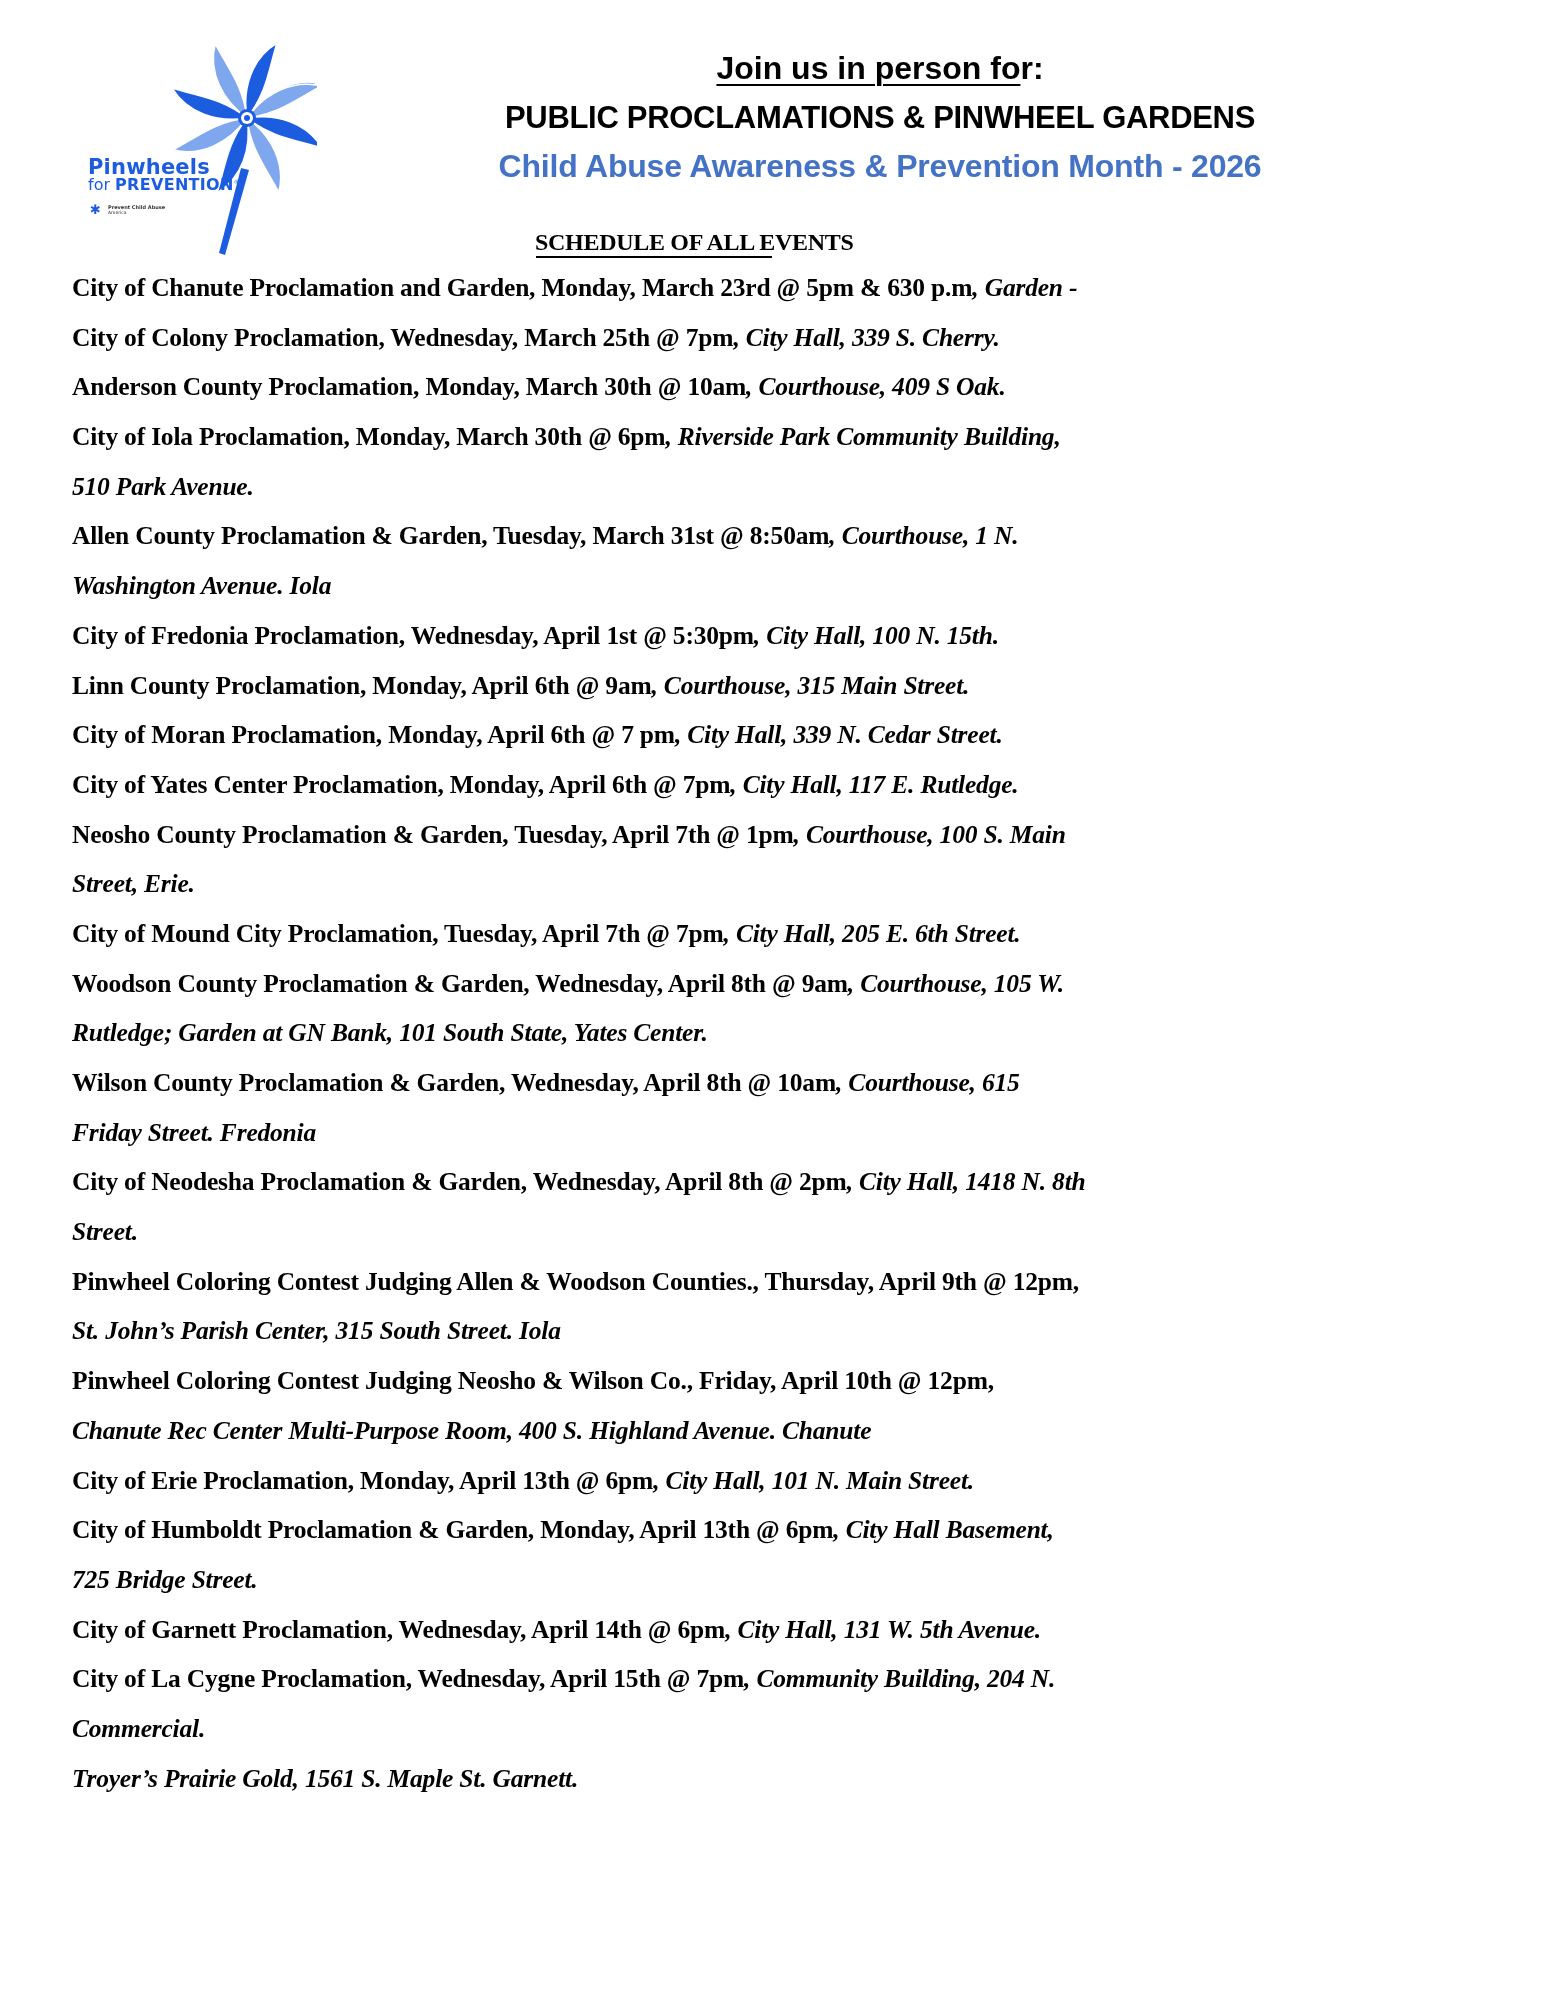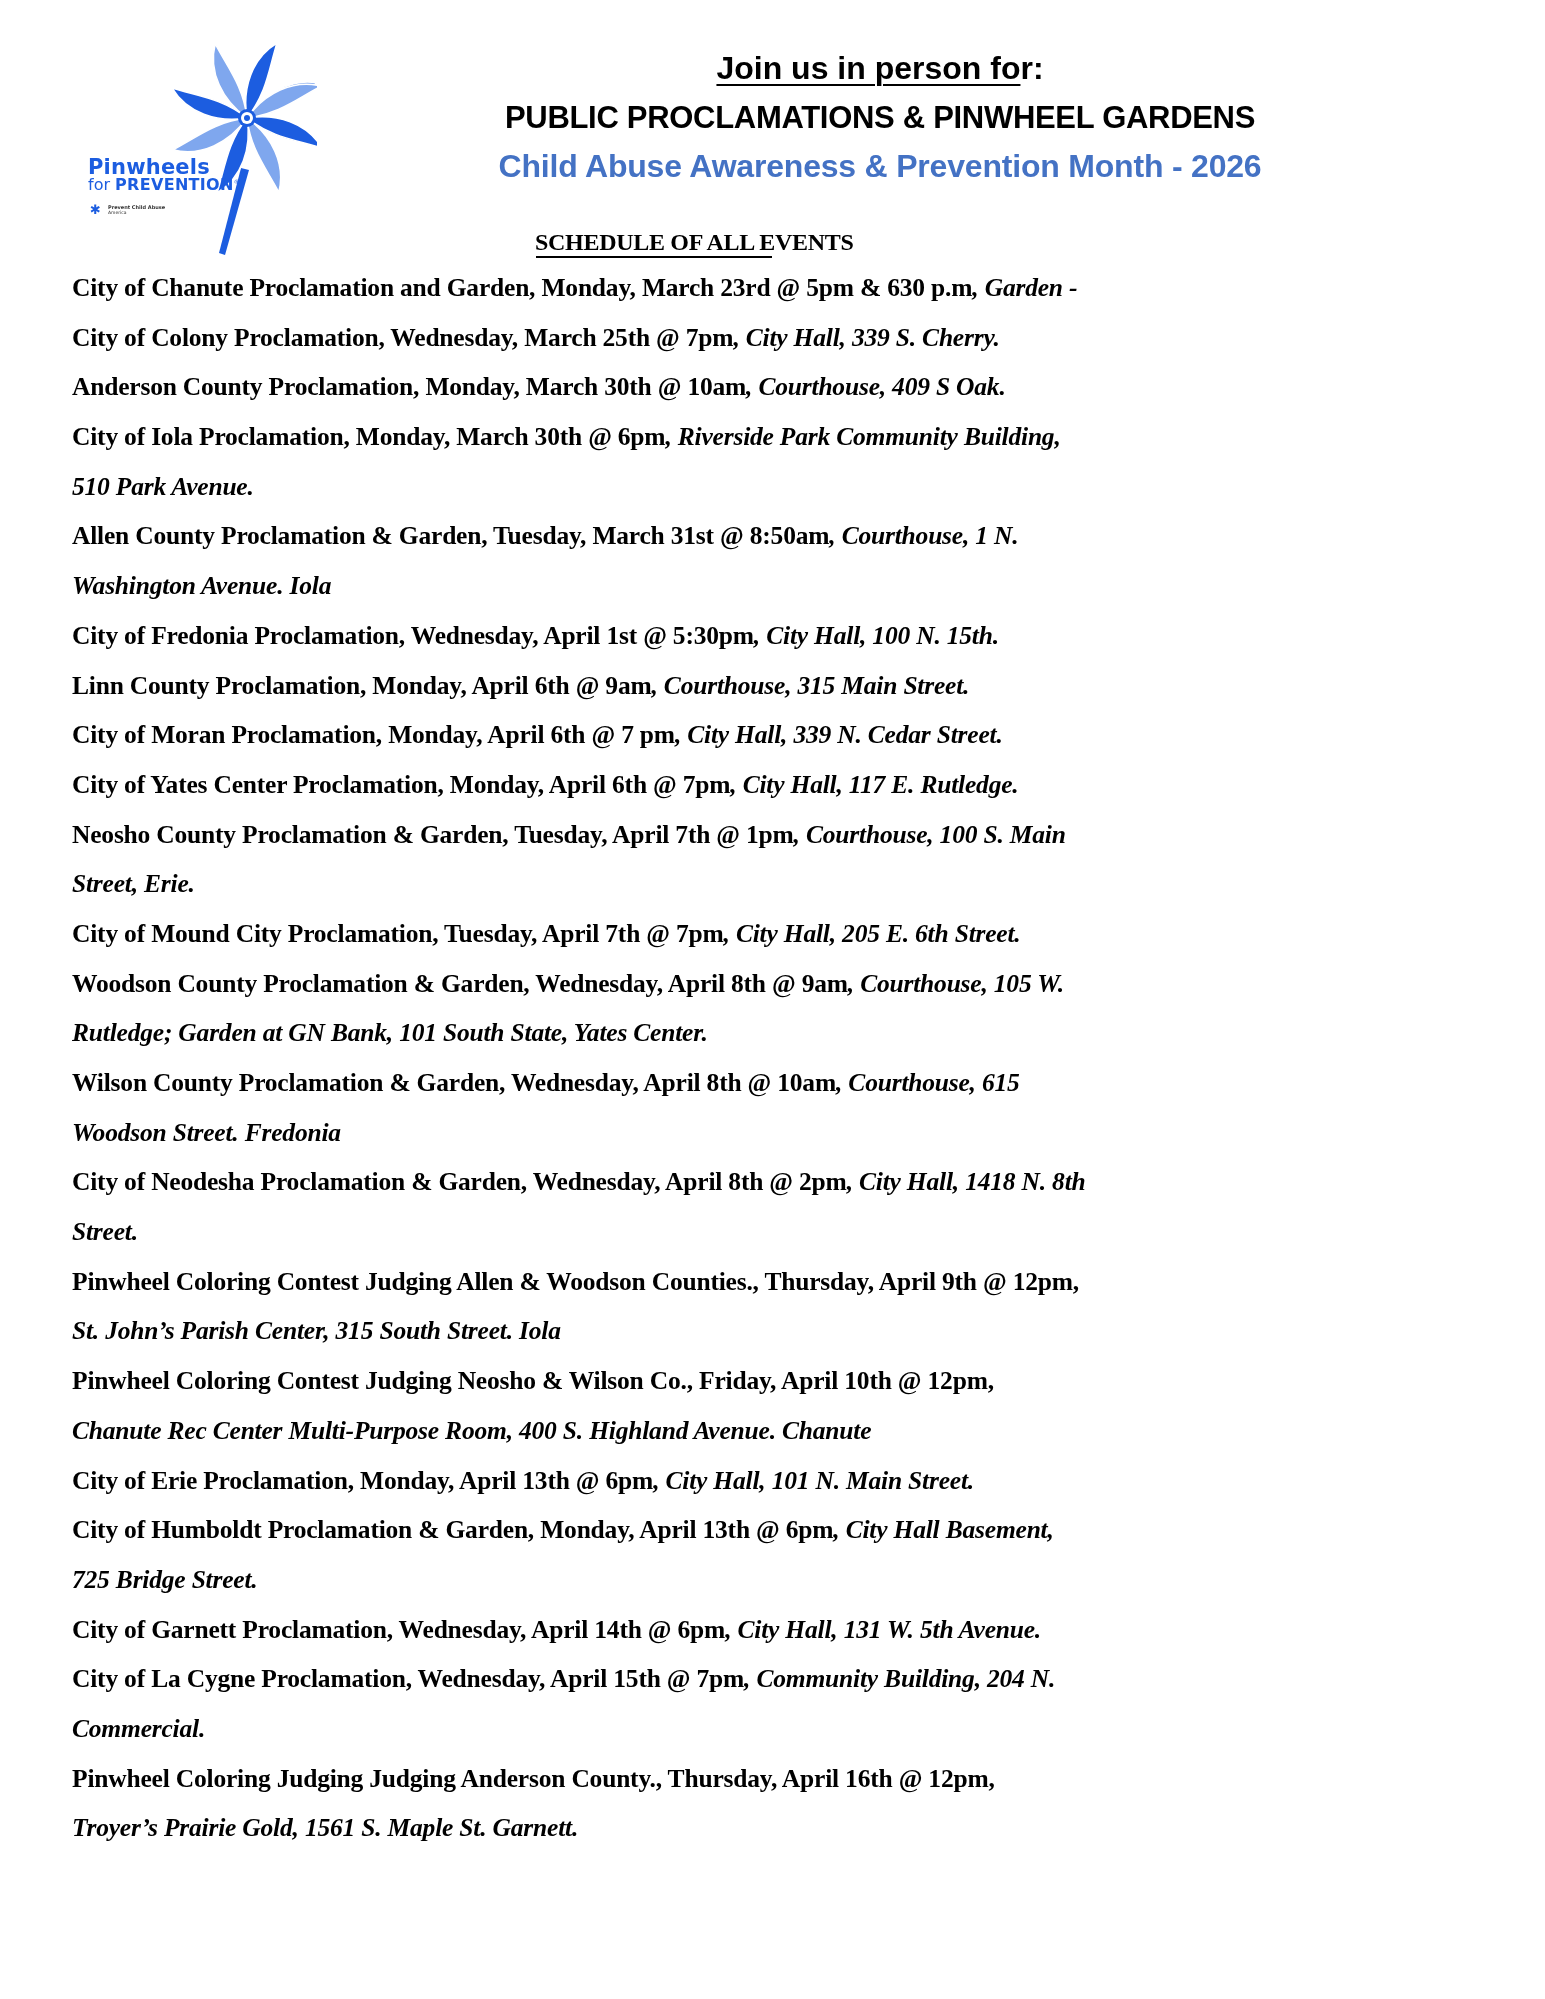--- a/index.html
+++ b/index.html
@@ -80,28 +80,27 @@
     <div class="line"><span>City of Fredonia Proclamation, Wednesday, April 1st @ 5:30pm</span><i>, City Hall, 100 N. 15th.</i></div>
     <div class="line"><span>Linn County Proclamation, Monday, April 6th @ 9am</span><i>, Courthouse, 315 Main Street.</i></div>
     <div class="line"><span>City of Moran Proclamation, Monday, April 6th @ 7 pm</span><i>, City Hall, 339 N. Cedar Street.</i></div>
     <div class="line"><span>City of Yates Center Proclamation, Monday, April 6th @ 7pm</span><i>, City Hall, 117 E. Rutledge.</i></div>
     <div class="line"><span>Neosho County Proclamation &amp; Garden, Tuesday, April 7th @ 1pm</span><i>, Courthouse, 100 S. Main</i></div>
     <div class="line"><i>Street, Erie.</i></div>
     <div class="line"><span>City of Mound City Proclamation, Tuesday, April 7th @ 7pm</span><i>, City Hall, 205 E. 6th Street.</i></div>
     <div class="line"><span>Woodson County Proclamation &amp; Garden, Wednesday, April 8th @ 9am</span><i>, Courthouse, 105 W.</i></div>
     <div class="line"><i>Rutledge; Garden at GN Bank, 101 South State, Yates Center.</i></div>
     <div class="line"><span>Wilson County Proclamation &amp; Garden, Wednesday, April 8th @ 10am</span><i>, Courthouse, 615</i></div>
-    <div class="line"><i>Woodson Street. Fredonia</i></div>
+    <div class="line"><i>Friday Street. Fredonia</i></div>
     <div class="line"><span>City of Neodesha Proclamation &amp; Garden, Wednesday, April 8th @ 2pm</span><i>, City Hall, 1418 N. 8th</i></div>
     <div class="line"><i>Street.</i></div>
     <div class="line"><span>Pinwheel Coloring Contest Judging Allen &amp; Woodson Counties., Thursday, April 9th @ 12pm,</span></div>
     <div class="line"><i>St. John’s Parish Center, 315 South Street. Iola</i></div>
     <div class="line"><span>Pinwheel Coloring Contest Judging Neosho &amp; Wilson Co., Friday, April 10th @ 12pm,</span></div>
     <div class="line"><i>Chanute Rec Center Multi-Purpose Room, 400 S. Highland Avenue. Chanute</i></div>
     <div class="line"><span>City of Erie Proclamation, Monday, April 13th @ 6pm</span><i>, City Hall, 101 N. Main Street.</i></div>
     <div class="line"><span>City of Humboldt Proclamation &amp; Garden, Monday, April 13th @ 6pm</span><i>, City Hall Basement,</i></div>
     <div class="line"><i>725 Bridge Street.</i></div>
     <div class="line"><span>City of Garnett Proclamation, Wednesday, April 14th @ 6pm</span><i>, City Hall, 131 W. 5th Avenue.</i></div>
     <div class="line"><span>City of La Cygne Proclamation, Wednesday, April 15th @ 7pm</span><i>, Community Building, 204 N.</i></div>
     <div class="line"><i>Commercial.</i></div>
-    <div class="line"><span>Pinwheel Coloring Judging Judging Anderson County., Thursday, April 16th @ 12pm,</span></div>
     <div class="line"><i>Troyer’s Prairie Gold, 1561 S. Maple St. Garnett.</i></div>
   </div>
 
 </body></html>

